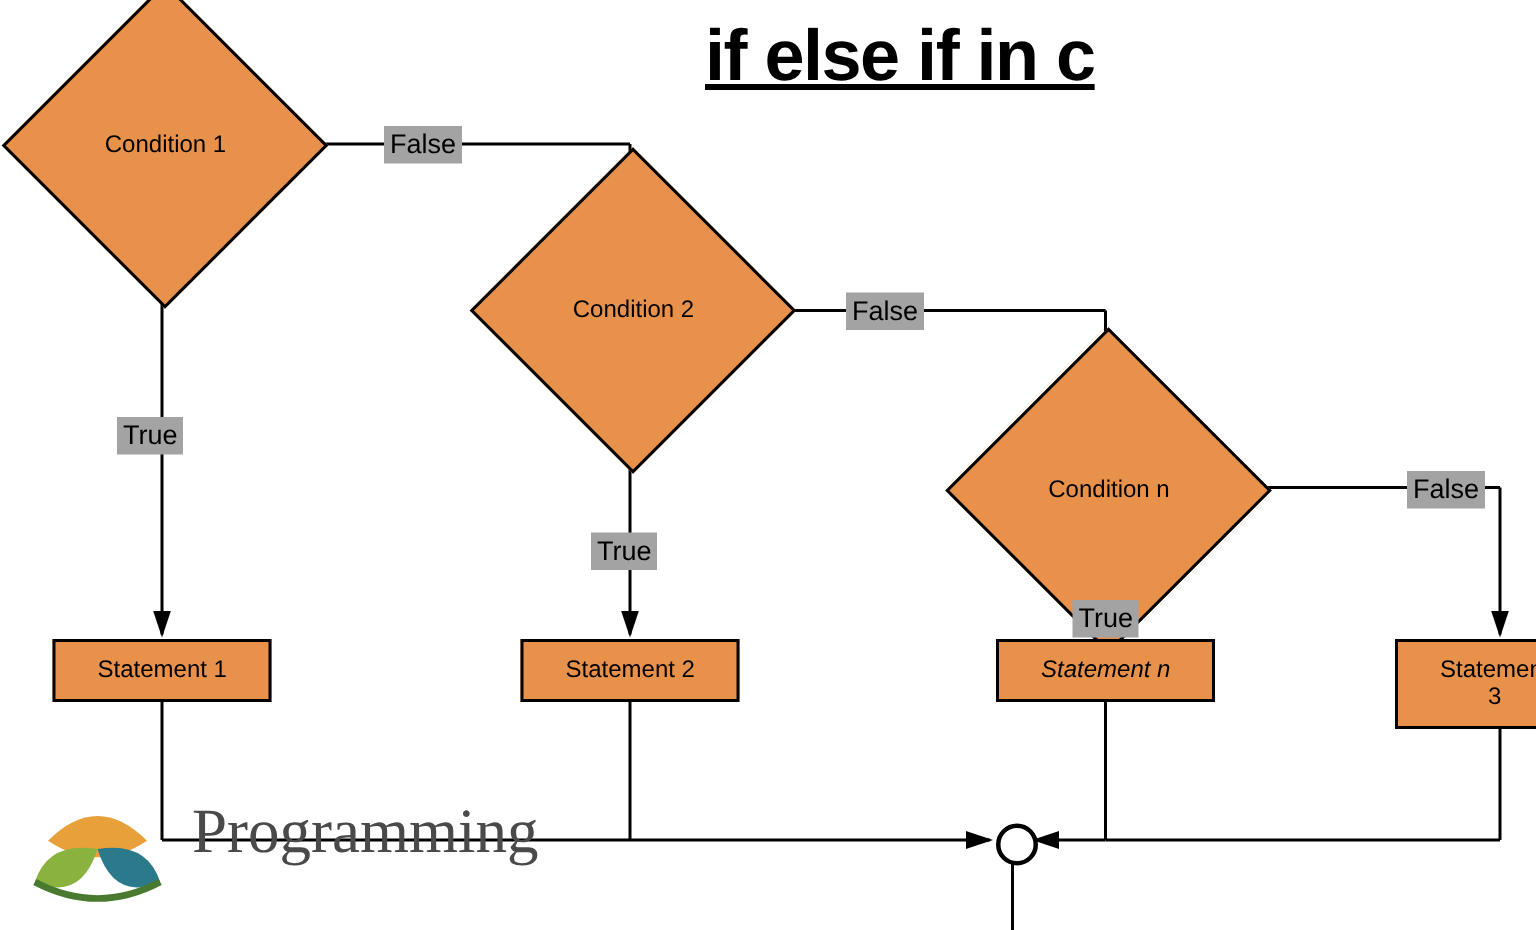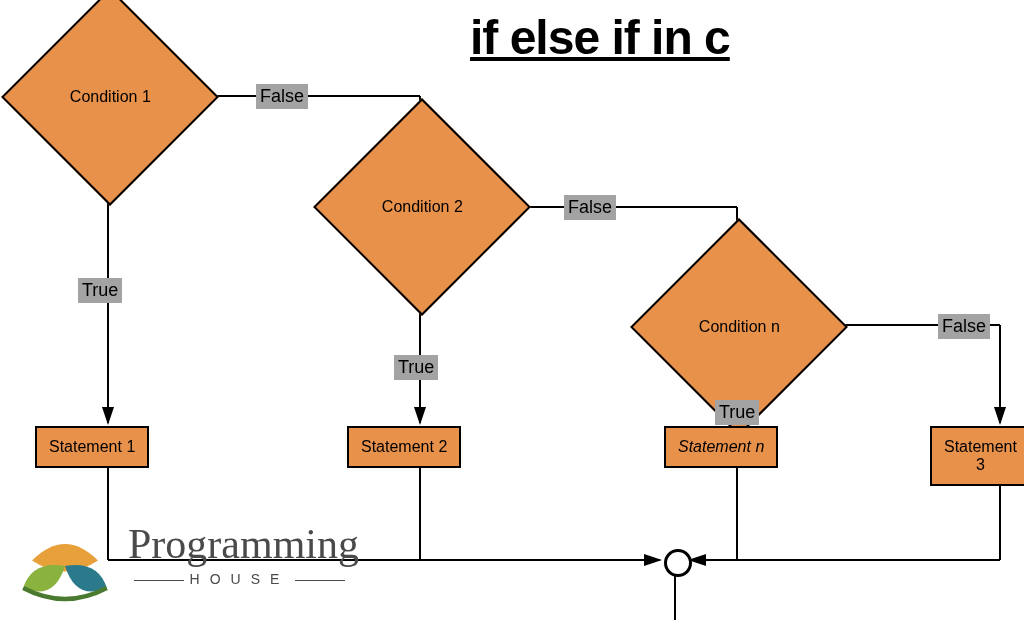--- a/index.html
+++ b/index.html
@@ -35,21 +35,21 @@
   .diamond .dlabel {
     transform: rotate(-45deg);
     font-size: 16px;
     font-weight: 400;
     white-space: nowrap;
   }
   .rect {
     position: absolute;
     background: #e8914b;
     border: 2px solid #000;
-    padding: 10px 12px;
+    padding: 10px 28px;
     font-size: 16px;
     text-align: center;
   }
   .edgelabel {
     position: absolute;
     background: #a3a3a3;
     padding: 2px 4px;
     font-size: 18px;
   }
   svg.lines {
@@ -169,15 +169,14 @@
     <svg viewBox="0 0 100 100" width="110" height="110">
       <circle cx="50" cy="28" r="10" fill="#fff" stroke="none"></circle>
       <path d="M20 55 Q50 25 80 55 Q50 75 20 55 Z" fill="#e8a13a"></path>
       <path d="M50 60 Q80 55 88 80 Q60 92 50 60 Z" fill="#2a7a8c"></path>
       <path d="M50 60 Q20 55 12 80 Q40 92 50 60 Z" fill="#8ab23f"></path>
       <path d="M12 80 Q50 100 88 80" fill="none" stroke="#4a7a2f" stroke-width="4"></path>
     </svg>
   </div>
   <div>
     <div class="logo-text">Programming</div>
-    <div class="logo-sub">HOUSE</div>
   </div>
 </div>
 
 </body></html>

